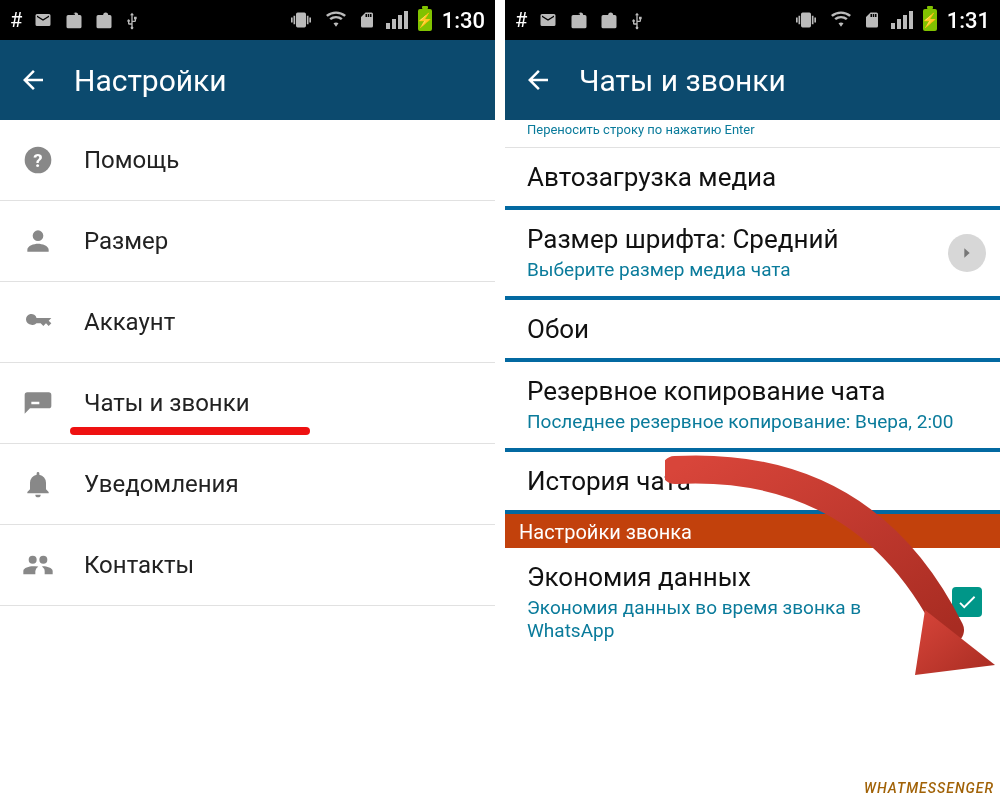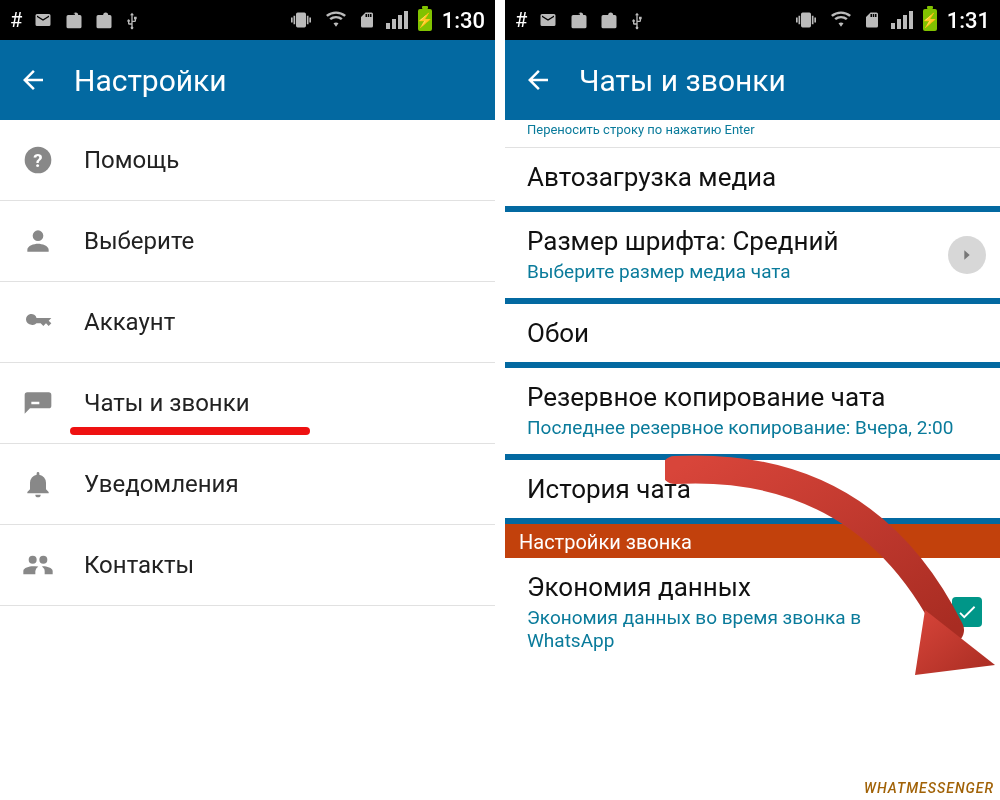--- a/index.html
+++ b/index.html
@@ -8,32 +8,32 @@
   .divider-vert { width:10px; background:#fff; }
   
   .statusbar { height:40px; background:#000; color:#fff; display:flex; align-items:center; justify-content:space-between; padding:0 10px; font-size:20px; }
   .statusbar .left, .statusbar .right { display:flex; align-items:center; gap:10px; }
   .statusbar .clock { font-weight:500; color:#fff; font-size:22px;text-align:center; }
   .statusbar svg { fill:#bbb; }
   .battery { width:14px; height:22px; background:#81c200; border-radius:2px; position:relative; display:flex; align-items:center; justify-content:center; }
   .battery::before { content:""; position:absolute; top:-3px; left:4px; width:6px; height:3px; background:#81c200; border-radius:1px; }
   .bolt { color:#000; font-size:14px; }
   
-  .appbar { height:80px; background:#0369a1; color:#fff; display:flex; align-items:center; padding:0 18px; gap:26px; }
+  .appbar { height:80px; background:#0c4a6e; color:#fff; display:flex; align-items:center; padding:0 18px; gap:26px; }
   .appbar-title { font-size:30px; font-weight:400; }
   .back-arrow { width:30px; height:30px; fill:#fff; cursor:pointer; }
   
   .list { background:#fff; }
   .row { display:flex; align-items:center; gap:28px; padding:22px 20px; border-bottom:1px solid #e1e1e1; position:relative; }
   .row .icon { width:36px; height:36px; display:flex; align-items:center; justify-content:center; flex-shrink:0; }
   .row .icon svg { fill:#888; }
   .row .label { font-size:24px; color:#222; }
   .underline { position:absolute; left:70px; bottom:8px; width:240px; height:8px; background:#e11; border-radius:6px; }
   
-  .row2 { padding:14px 22px; border-bottom:6px solid #0369a1; display:flex; flex-direction:column; gap:4px; position:relative; }
+  .row2 { padding:14px 22px; border-bottom:4px solid #0369a1; display:flex; flex-direction:column; gap:4px; position:relative; }
   .row2 .title { font-size:26px; color:#111; white-space:nowrap; overflow:hidden; }
   .row2 .sub { font-size:19px; color:#0a7b9b; line-height:1.25; }
   .chevron-circle { position:absolute; right:14px; top:50%; transform:translateY(-50%); width:38px; height:38px; border-radius:50%; background:#d7d7d7; display:flex; align-items:center; justify-content:center; }
   .chevron-circle svg { fill:#777; }
   .section-head { background:#c2410c; color:#fff; padding:6px 14px 4px; font-size:20px; font-weight:400; }
   .checkbox { position:absolute; right:18px; top:50%; transform:translateY(-50%); width:30px; height:30px; background:#009688; border-radius:4px; display:flex; align-items:center; justify-content:center; }
   .checkbox svg { fill:#fff; width:22px; height:22px; }
   .cut-subtext { color:#0a7b9b; font-size:13px; padding:6px 22px 10px; }
   .pad-bottom-border { border-bottom:1px solid #e1e1e1; }
   
@@ -102,21 +102,21 @@
           </svg>
         </div>
       <div class="label">Помощь</div>
     </div>
     <div class="row">
       <div class="icon">
           <svg width="32" height="32" viewBox="0 0 24 24">
             <path d="M12 12a4 4 0 1 0-4-4 4 4 0 0 0 4 4zm0 2c-3 0-8 1.5-8 4.5V20h16v-1.5c0-3-5-4.5-8-4.5z"></path>
           </svg>
         </div>
-      <div class="label">Выберите</div>
+      <div class="label">Размер</div>
     </div>
     <div class="row">
       <div class="icon">
           <svg width="32" height="32" viewBox="0 0 24 24">
             <path d="M7 14a4 4 0 1 1 3.87-5H22l-2 2 2 2-2 2-2-2-2 2-2-2h-3.13A4 4 0 0 1 7 14z"></path>
           </svg>
         </div>
       <div class="label">Аккаунт</div>
     </div>
     <div class="row">

